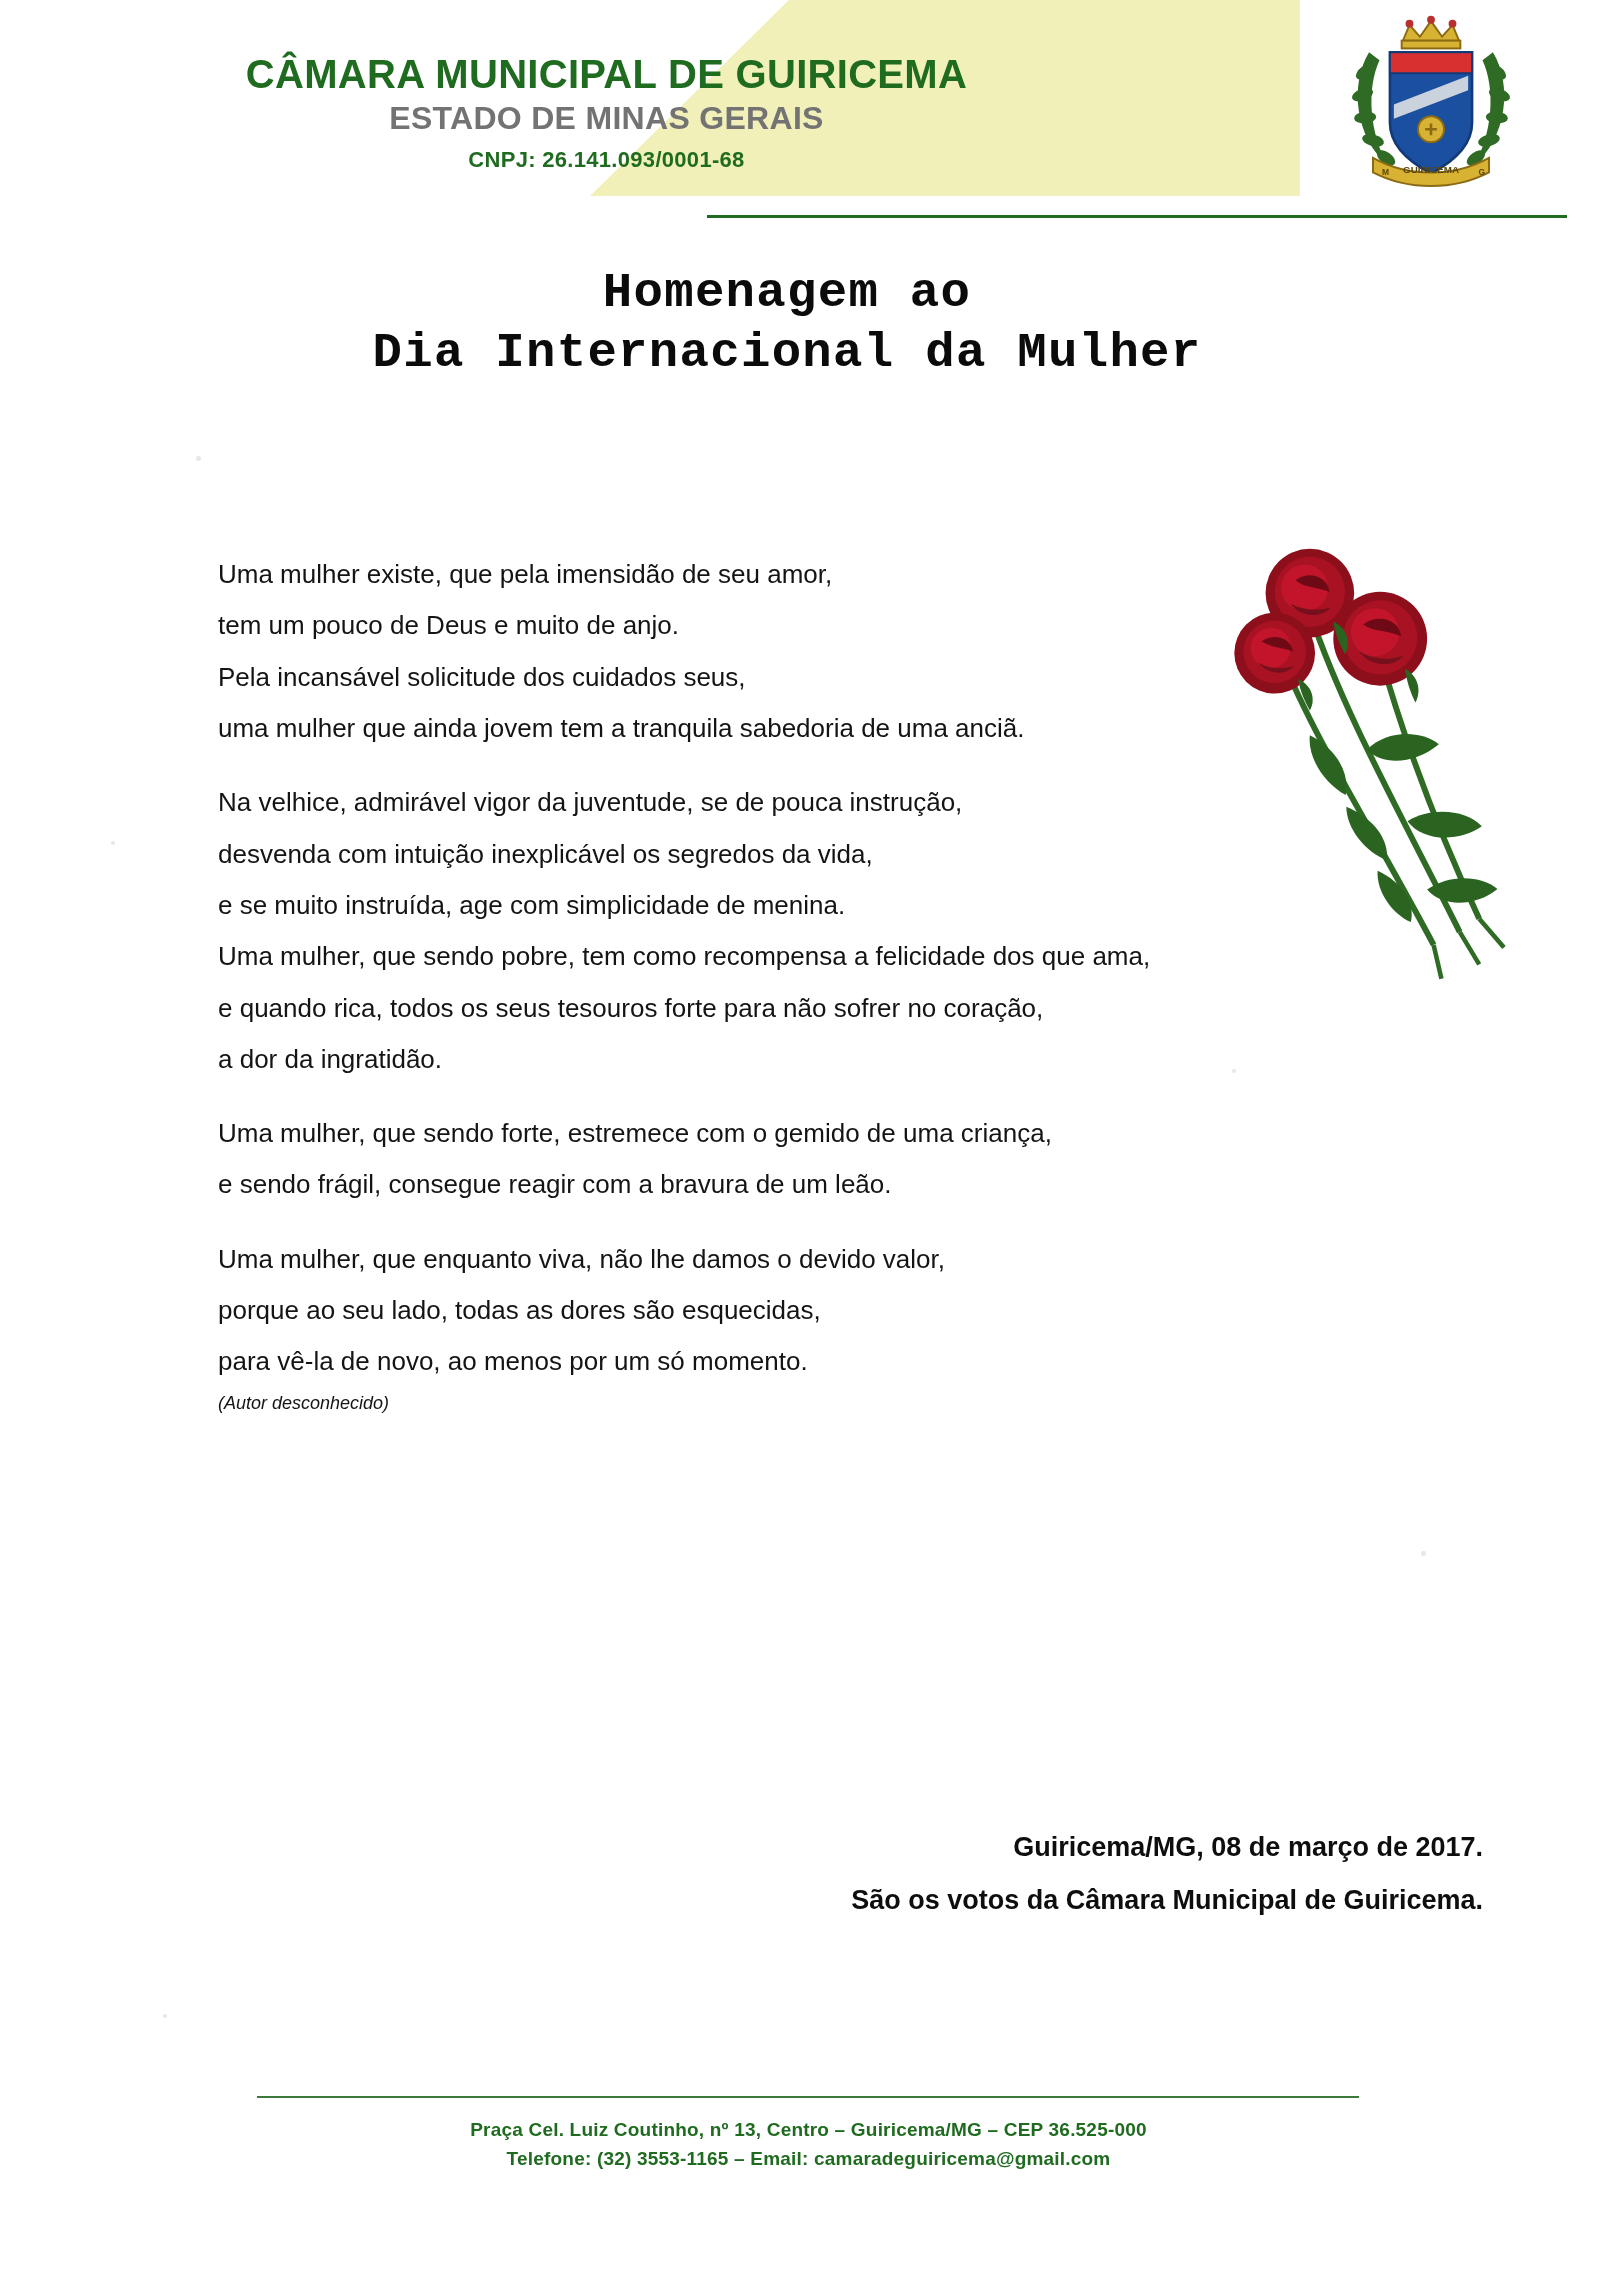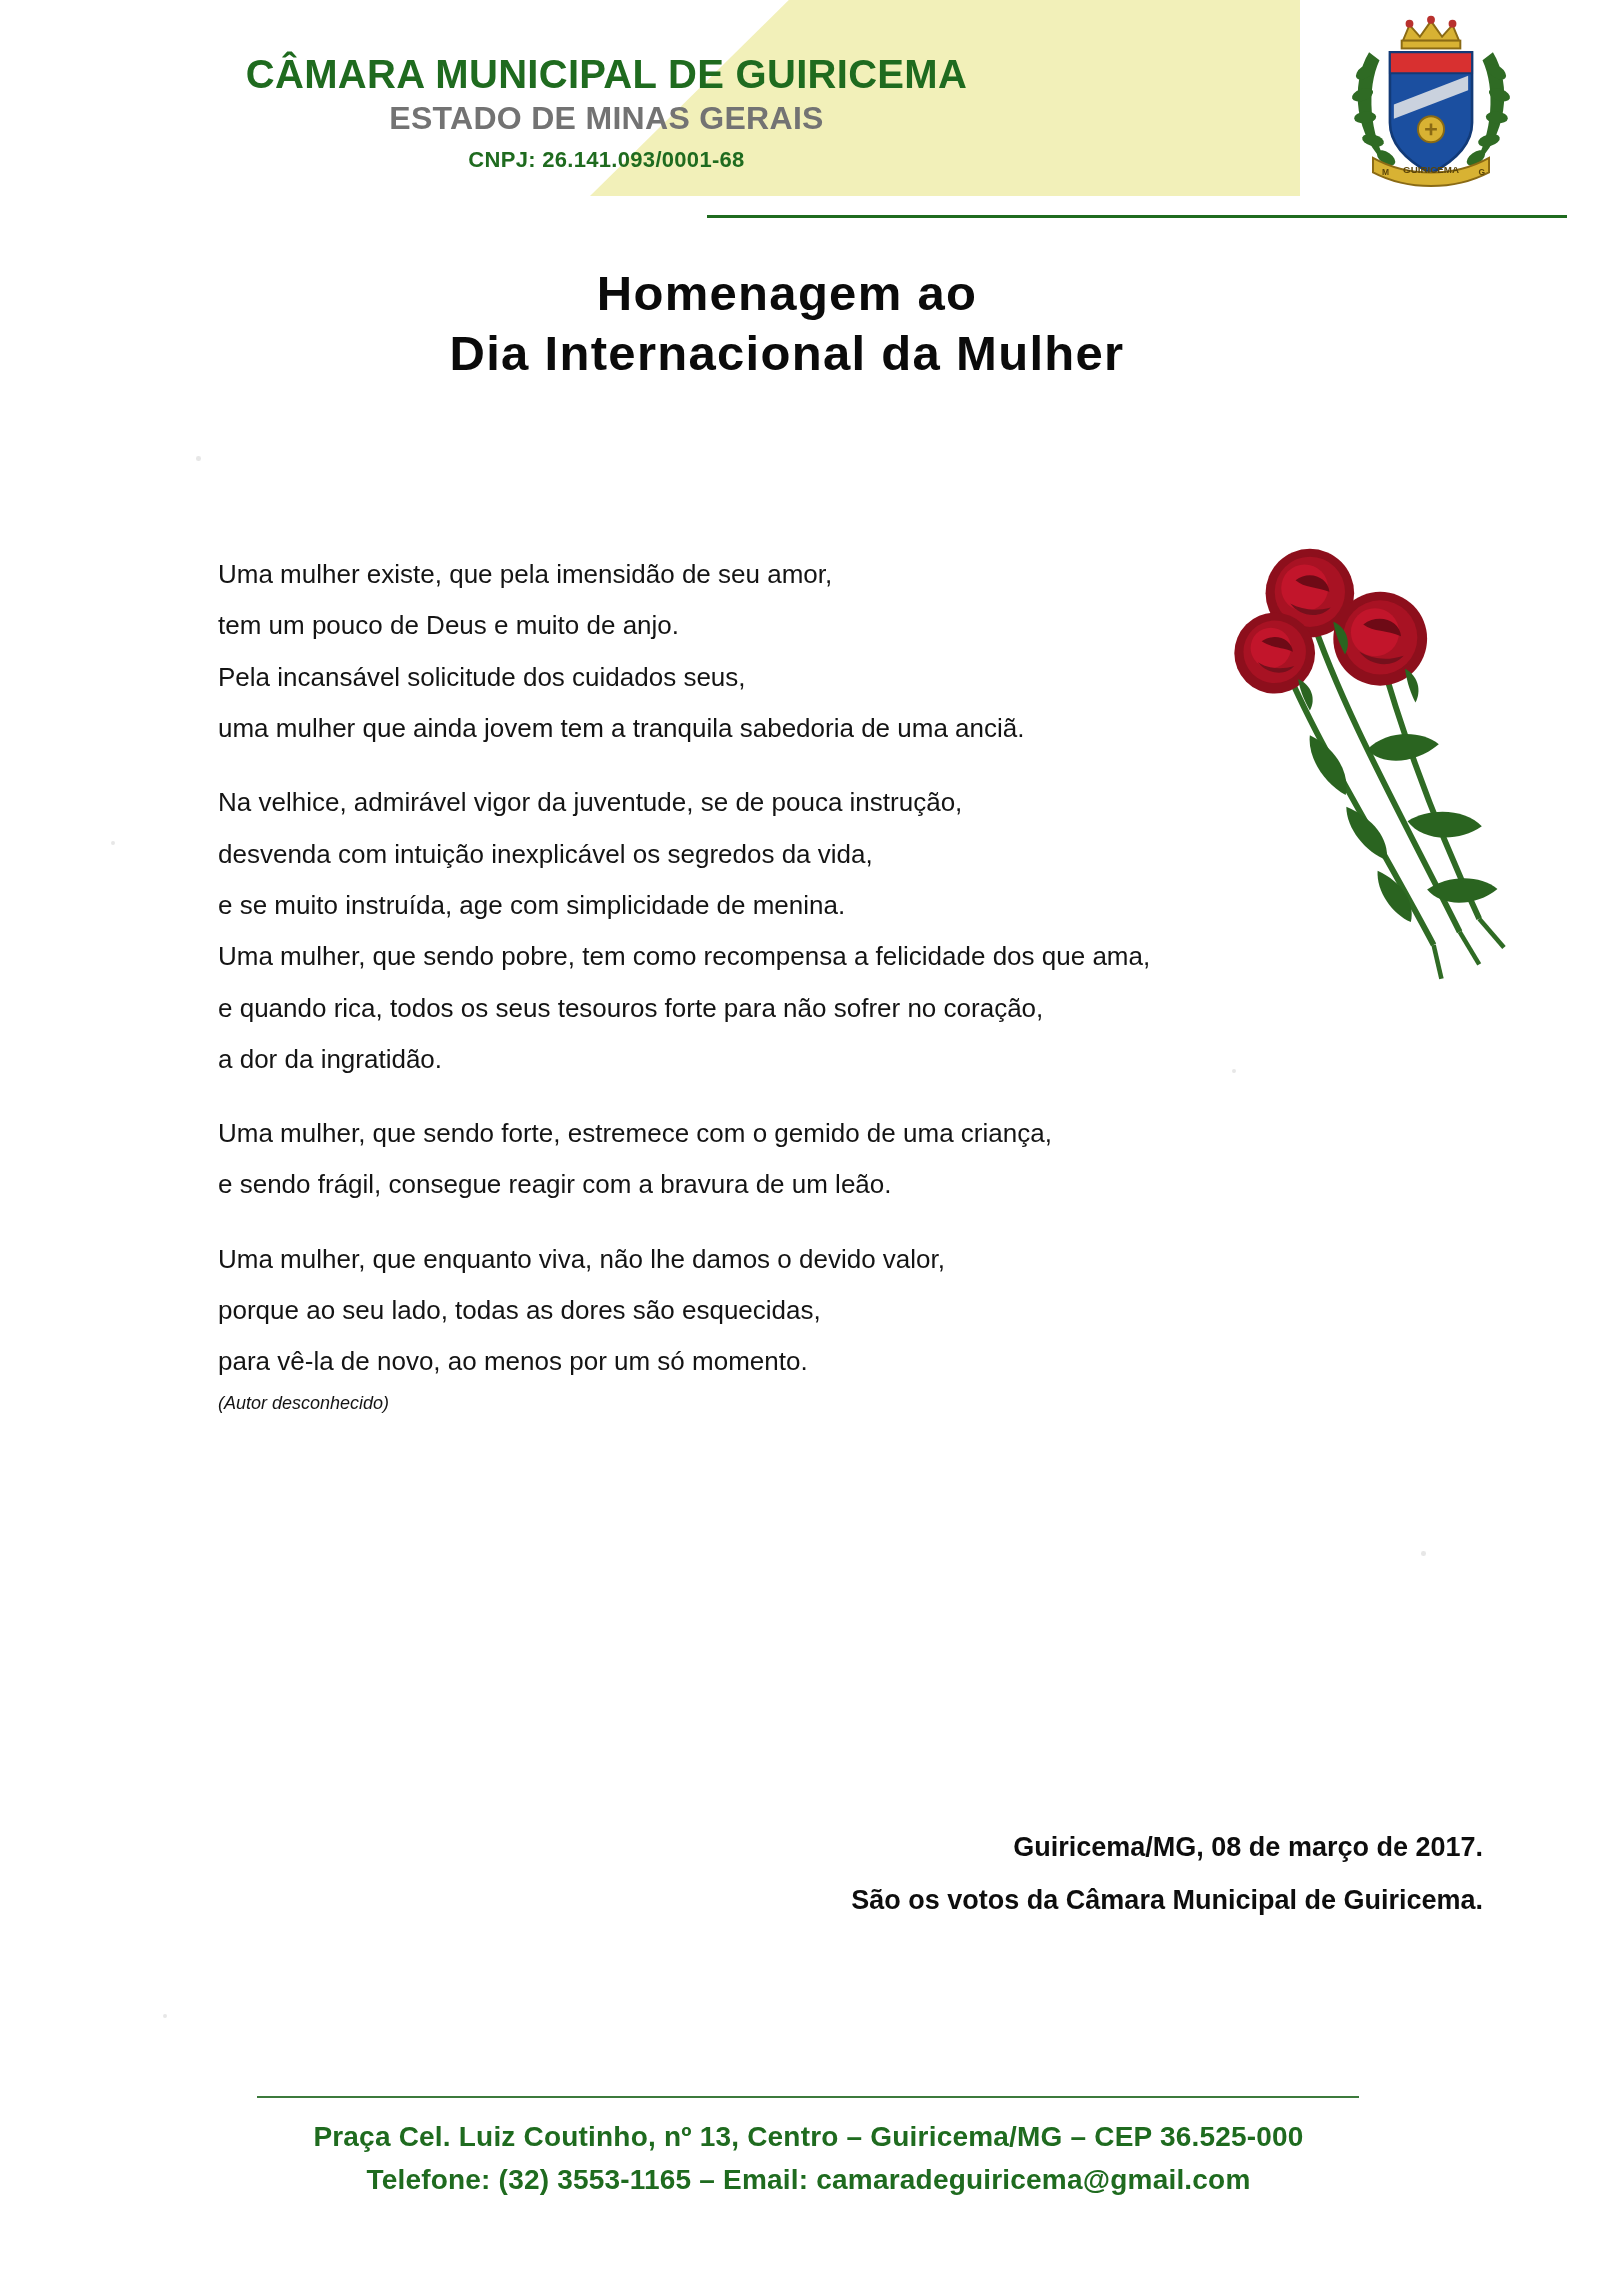--- a/index.html
+++ b/index.html
@@ -80,21 +80,21 @@
   }
   .crest svg { display: block; }
 
   
   .doc-title {
     position: absolute;
     top: 264px;
     left: 0;
     width: 1574px;
     text-align: center;
-    font-family: Liberation Sans, sans-serif;
+    font-family: Liberation Mono, monospace;
     color: #0b0b0b;
   }
   .doc-title .line1 {
     font-size: 49px;
     font-weight: bold;
     letter-spacing: 1.3px;
     line-height: 1.22;
   }
   .doc-title .line2 {
     font-size: 49px;
@@ -163,21 +163,21 @@
   }
   .footer {
     position: absolute;
     top: 2115px;
     left: 0;
     width: 1617px;
     text-align: center;
     color: #1f6b1f;
   }
   .footer div {
-    font-size: 28px;
+    font-size: 19px;
     font-weight: bold;
     line-height: 1.55;
     letter-spacing: 0.2px;
   }
 
   
   .speck {
     position: absolute;
     background: #cfcfcf;
     border-radius: 50%;

